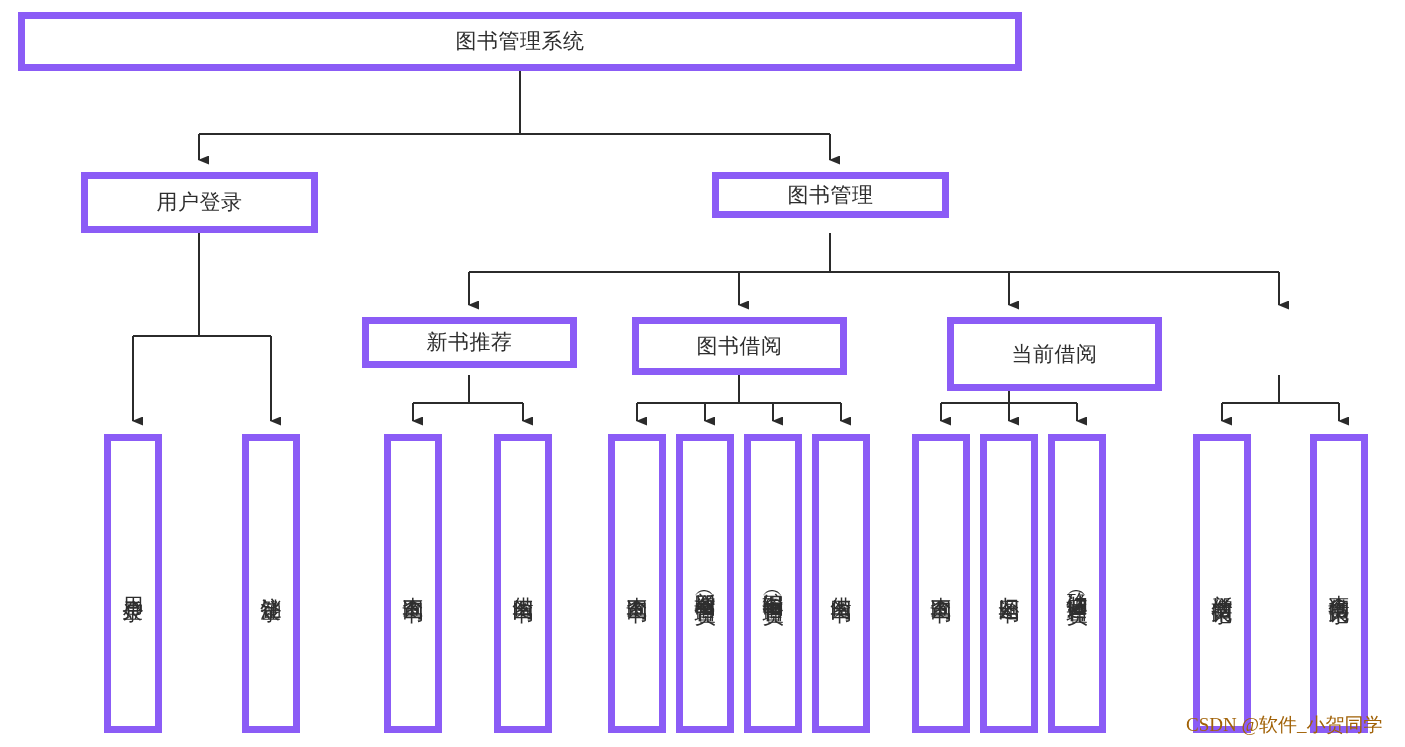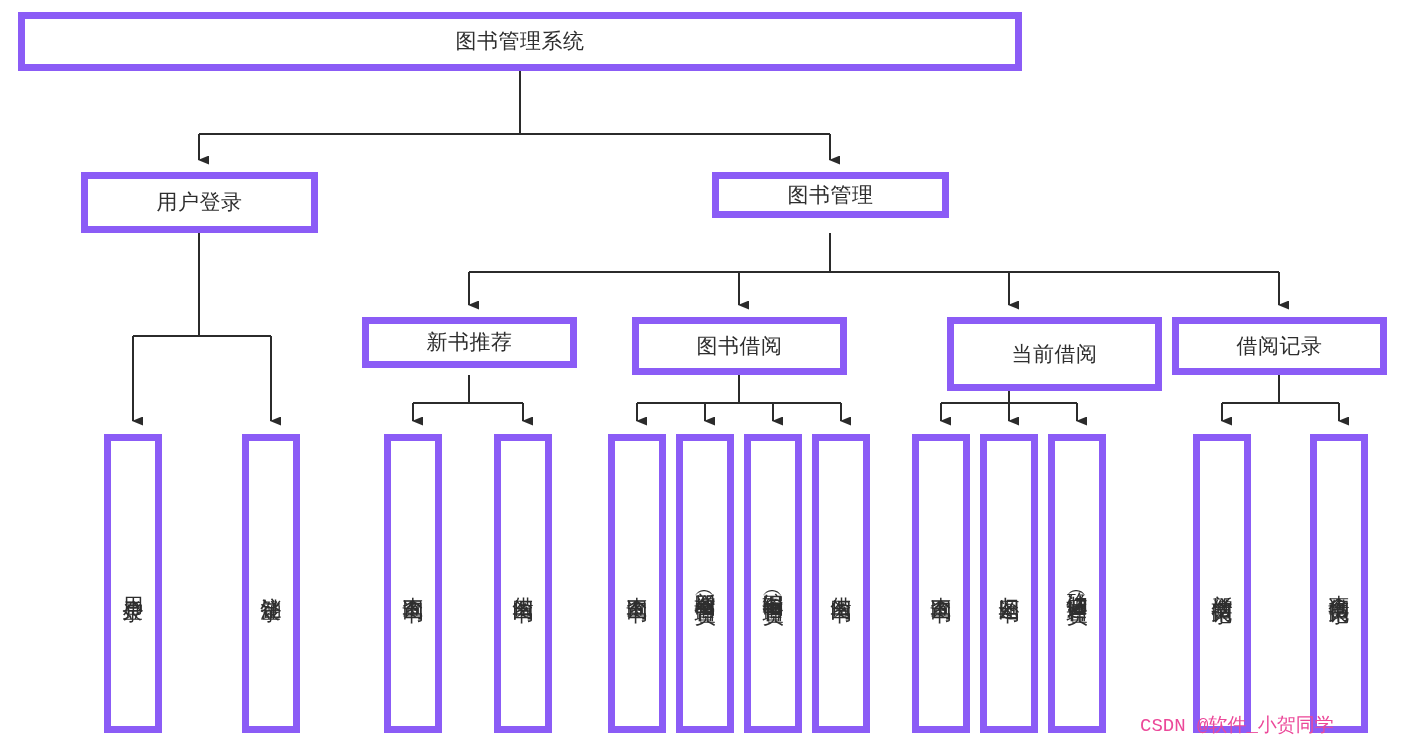--- a/index.html
+++ b/index.html
@@ -48,27 +48,27 @@
   .node.vertical .node-label {
     writing-mode: vertical-rl;
     text-orientation: upright;
     white-space: normal;
     letter-spacing: 2px;
     line-height: 1.05;
     max-height: 100%;
   }
   .watermark {
     position: absolute;
-    left: 1140px;
+    left: 1186px;
     top: 712px;
     font-size: 19px;
-    color: #ec4899;
+    color: #a16207;
     white-space: nowrap;
     z-index: 6;
-    font-family: Liberation Mono, monospace;
+    font-family: Liberation Serif, serif;
   }
 </style>
 </head>
 <body>
 
 <div id="canvas">
 
   <svg id="svg-layer" viewBox="0 0 1405 747" xmlns="http://www.w3.org/2000/svg">
     <defs>
       <marker id="arrow" markerWidth="9" markerHeight="11" refX="4.5" refY="10" orient="auto" markerUnits="userSpaceOnUse">
@@ -136,23 +136,20 @@
   </div>
 
   <div class="node" style="left:632px; top:317px; width:215px; height:58px;">
     <span class="node-label">图书借阅</span>
   </div>
 
   <div class="node" style="left:902px; top:317px; width:215px; height:74px;margin-left:45px;">
     <span class="node-label">当前借阅</span>
   </div>
 
-  <div class="node" style="left:1172px; top:317px; width:215px; height:58px;">
-    <span class="node-label">借阅记录</span>
-  </div>
 
   <div class="node vertical" style="left:104px; top:434px; width:58px; height:299px;">
     <span class="node-label">用户登录</span>
   </div>
 
   <div class="node vertical" style="left:242px; top:434px; width:58px; height:299px;">
     <span class="node-label">注销登录</span>
   </div>
 
   <div class="node vertical" style="left:384px; top:434px; width:58px; height:299px;">

